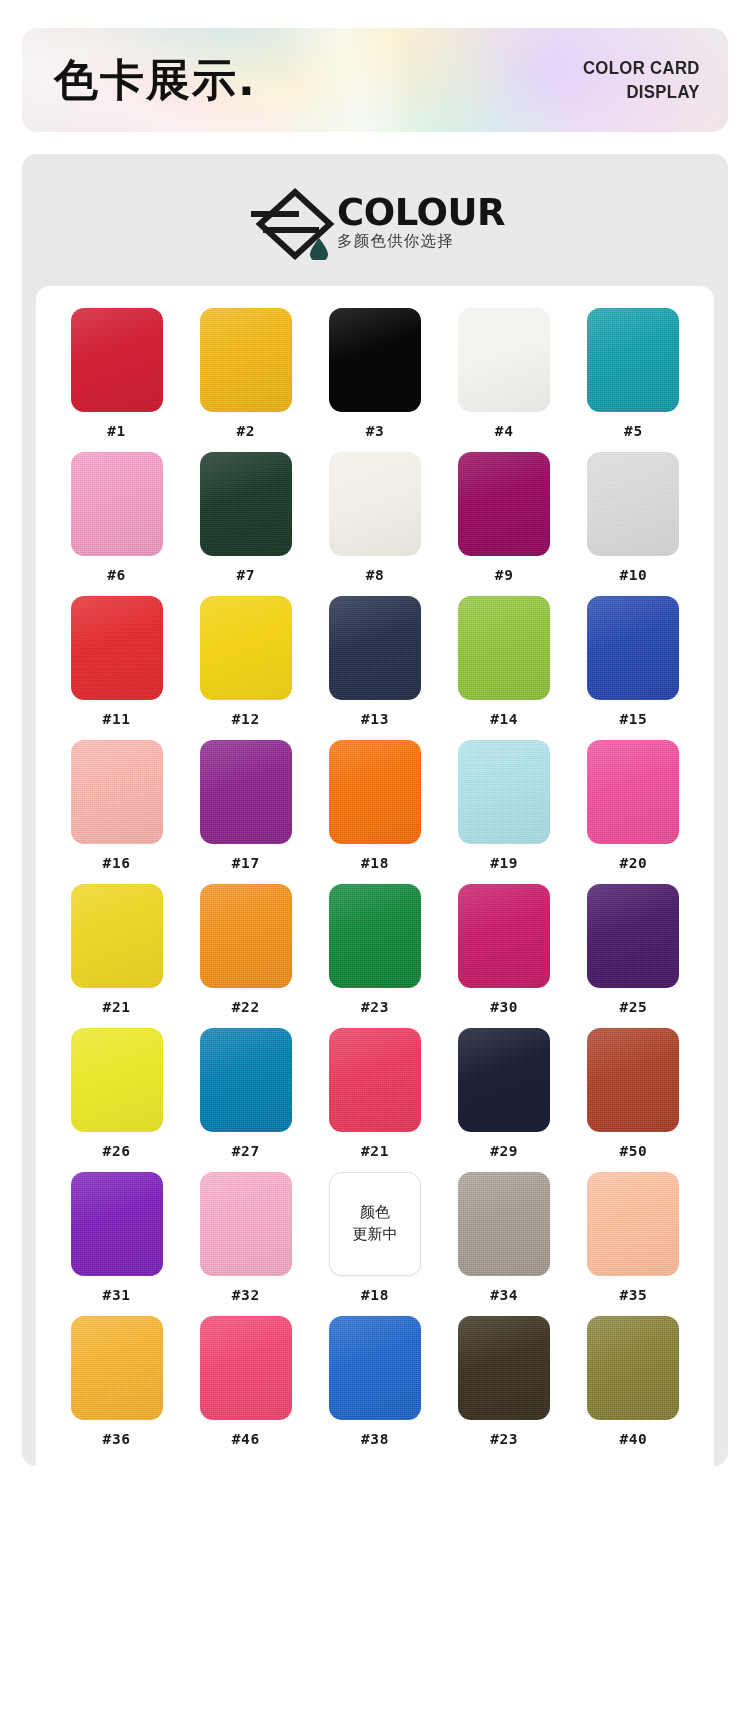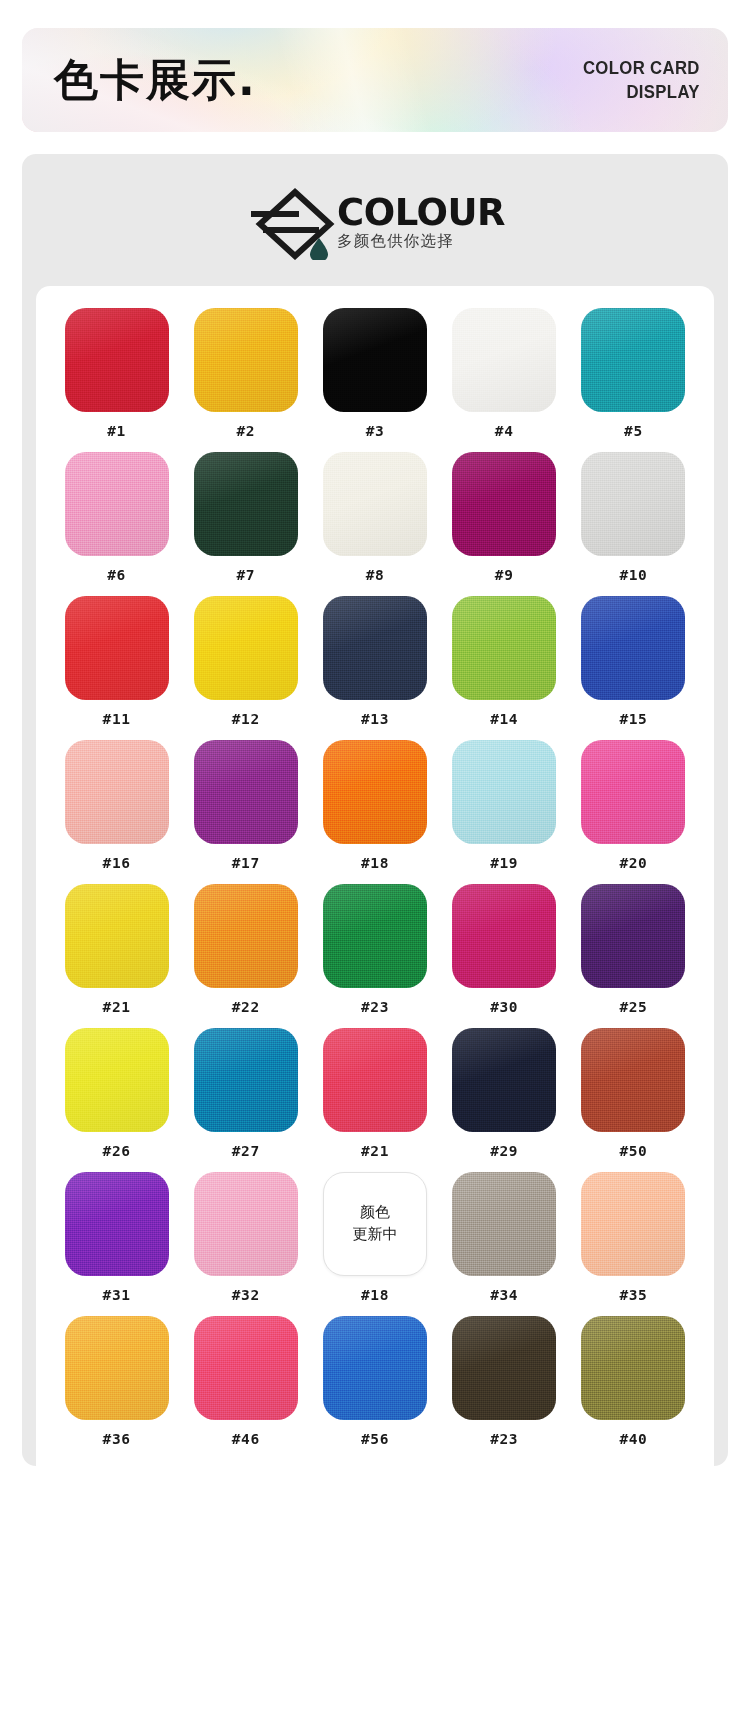--- a/index.html
+++ b/index.html
@@ -122,23 +122,23 @@
     column-gap: 0;
     padding: 0 16px;
   }
   .swatch-cell {
     display: flex;
     flex-direction: column;
     align-items: center;
     padding-bottom: 13px;
   }
   .swatch-chip {
-    width: 104px;
+    width: 92px;
     height: 104px;
-    border-radius: 21px;
+    border-radius: 13px;
     position: relative;
     overflow: hidden;
   }
   
   .swatch-chip::before {
     content: "";
     position: absolute;
     inset: 0;
     background-image:
       repeating-linear-gradient(0deg, rgba(255,255,255,0.16) 0px, rgba(255,255,255,0.16) 1px, rgba(0,0,0,0.10) 1px, rgba(0,0,0,0.10) 2px),
@@ -367,21 +367,21 @@
         <div class="swatch-cell">
           <div class="swatch-chip" style="background: rgb(243, 178, 55);"></div>
           <div class="swatch-label">#36</div>
         </div>
         <div class="swatch-cell">
           <div class="swatch-chip" style="background: rgb(238, 74, 114);"></div>
           <div class="swatch-label">#46</div>
         </div>
         <div class="swatch-cell">
           <div class="swatch-chip" style="background: rgb(38, 103, 200);"></div>
-          <div class="swatch-label">#56</div>
+          <div class="swatch-label">#38</div>
         </div>
         <div class="swatch-cell">
           <div class="swatch-chip" style="background: rgb(62, 53, 38);"></div>
           <div class="swatch-label">#23</div>
         </div>
         <div class="swatch-cell">
           <div class="swatch-chip" style="background: rgb(133, 127, 60);"></div>
           <div class="swatch-label">#40</div>
         </div>
       </div>

